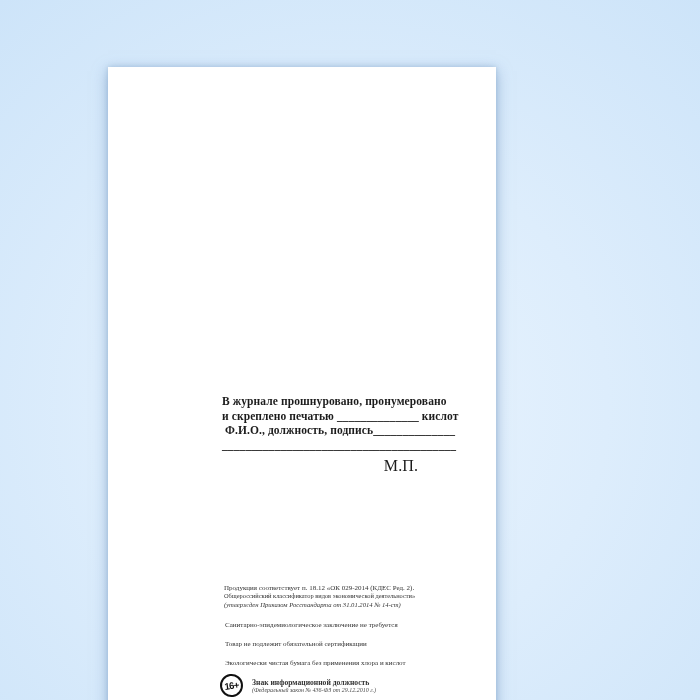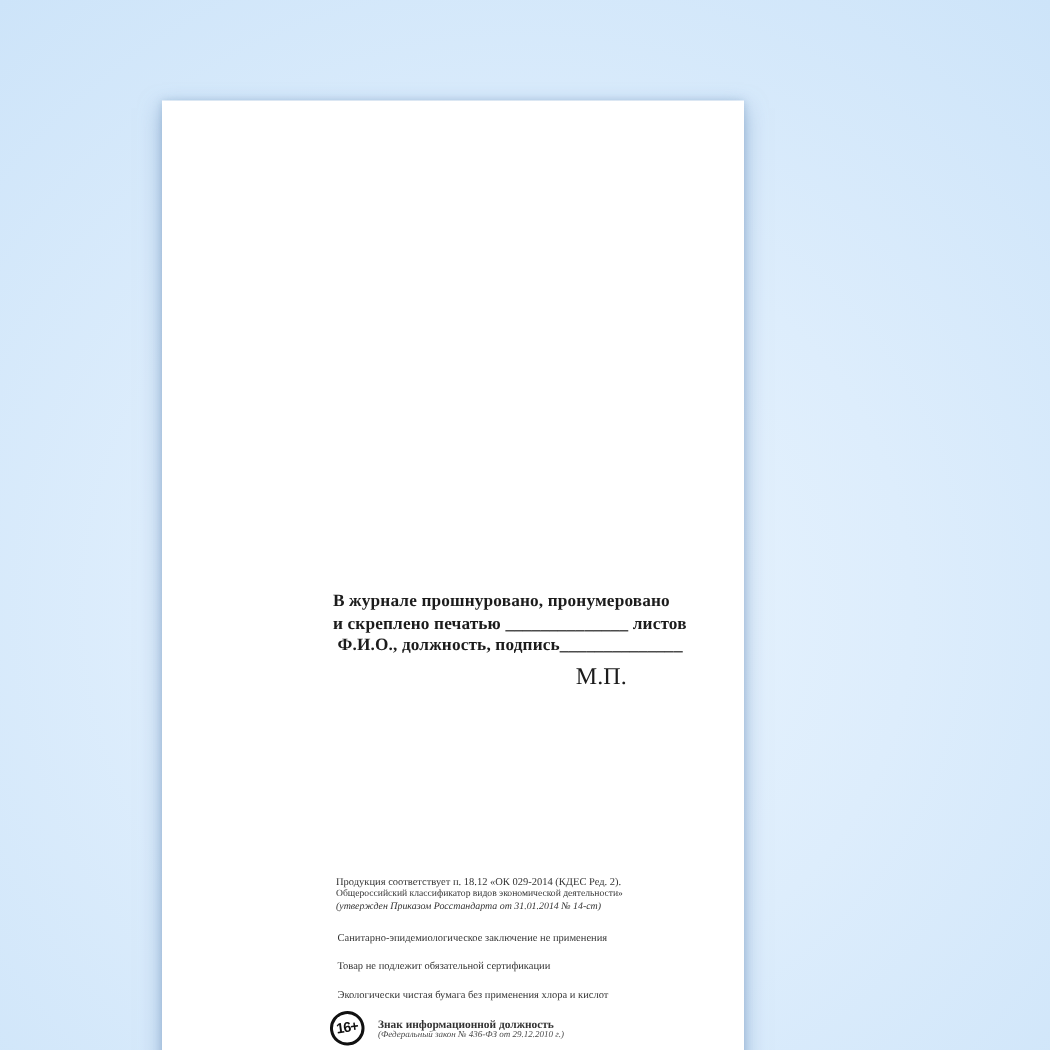--- a/index.html
+++ b/index.html
@@ -100,31 +100,32 @@
   }
 </style>
 </head>
 <body>
 
 <div id="canvas">
   <div class="paper">
 
     <div class="stitch-block">
       <div class="stitch-line">В журнале прошнуровано, пронумеровано</div>
-      <div class="stitch-line">и скреплено печатью ______________ листов</div>
+      <div class="stitch-line">и скреплено печатью ______________ кислот</div>
       <div class="stitch-line indent">Ф.И.О., должность, подпись______________</div>
+      <div class="stitch-line">________________________________________</div>
       <div class="seal-label">М.П.</div>
     </div>
 
     <div class="compliance compliance-para" style="position:absolute;">
       <div class="c-line1">Продукция соответствует п. 18.12 «ОК 029-2014 (КДЕС Ред. 2).</div>
       <div class="c-line2">Общероссийский классификатор видов экономической деятельности»</div>
       <div class="c-line3">(утвержден Приказом Росстандарта от 31.01.2014 № 14-ст)</div>
     </div>
-    <div class="c-single line-sanitary">Санитарно-эпидемиологическое заключение не применения</div>
+    <div class="c-single line-sanitary">Санитарно-эпидемиологическое заключение не требуется</div>
     <div class="c-single line-cert">Товар не подлежит обязательной сертификации</div>
     <div class="c-single line-eco">Экологически чистая бумага без применения хлора и кислот</div>
 
     <div class="age-mark">
       <div class="age-badge">16+</div>
       <div class="age-text">
         <div class="age-title">Знак информационной должность</div>
         <div class="age-law">(Федеральный закон № 436-ФЗ от 29.12.2010 г.)</div>
       </div>
     </div>

